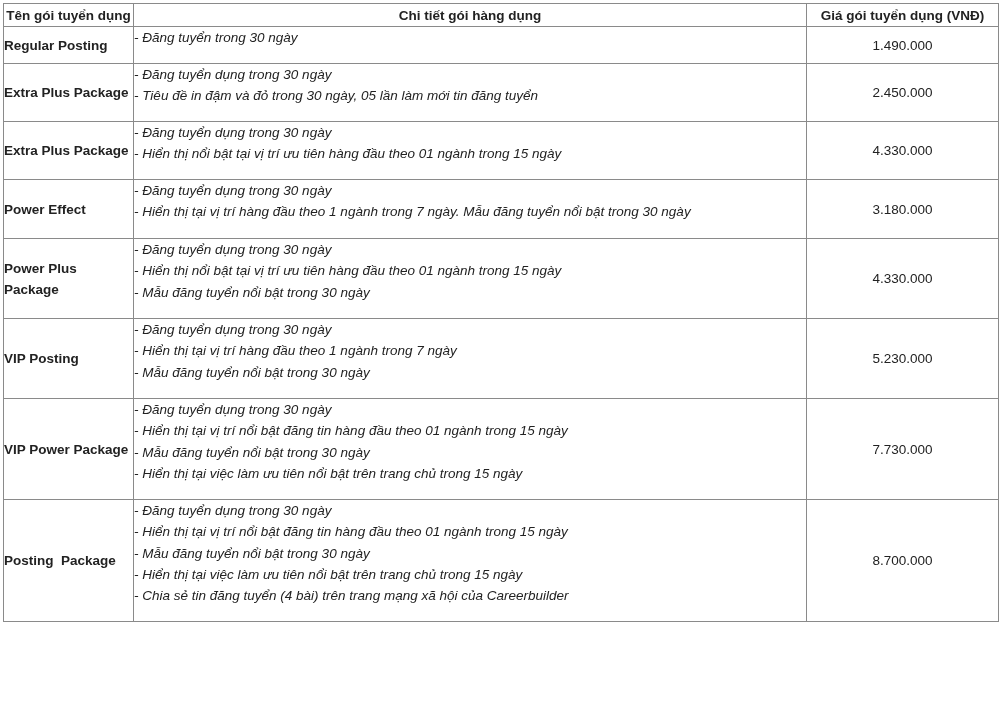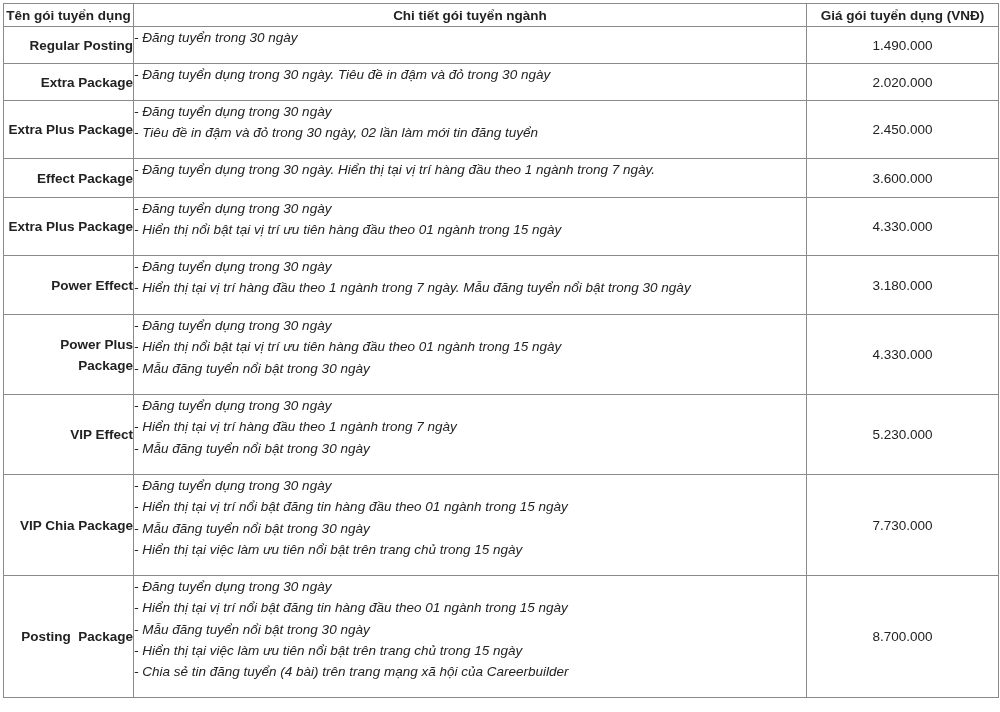--- a/index.html
+++ b/index.html
@@ -20,21 +20,21 @@
     font-weight: bold;
     text-align: center;
     font-size: 13.5px;
     vertical-align: middle;
   }
   col.c1 { width: 130px; }
   col.c2 { width: 673px; }
   col.c3 { width: 192px; }
   td.name {
     font-weight: bold;
-    text-align: right;
+    text-align: left;
     vertical-align: middle;
     line-height: 21px;
     padding: 0 1px;
   }
   td.details {
     vertical-align: top;
     padding: 0 0 0 1px;
   }
   td.details .line {
     display: block;
@@ -62,53 +62,39 @@
 
 <table class="pkg">
   <colgroup>
     <col class="c1">
       <col class="c2">
       <col class="c3">
   </colgroup>
   <thead>
     <tr>
       <th>Tên gói tuyển dụng</th>
-      <th>Chi tiết gói tuyển ngành</th>
+      <th>Chi tiết gói hàng dụng</th>
       <th>Giá gói tuyển dụng (VNĐ)</th>
     </tr>
   </thead>
   <tbody>
     <tr class="r0">
       <td class="name">Regular Posting</td>
       <td class="details">
         <span class="line">- Đăng tuyển trong 30 ngày</span>
       </td>
       <td class="price">1.490.000</td>
     </tr>
-    <tr class="r1">
-      <td class="name">Extra Package</td>
-      <td class="details">
-        <span class="line">- Đăng tuyển dụng trong 30 ngày. Tiêu đề in đậm và đỏ trong 30 ngày</span>
-      </td>
-      <td class="price">2.020.000</td>
-    </tr>
     <tr class="r2">
       <td class="name">Extra Plus Package</td>
       <td class="details">
         <span class="line">- Đăng tuyển dụng trong 30 ngày</span>
-        <span class="line">- Tiêu đề in đậm và đỏ trong 30 ngày, 02 lần làm mới tin đăng tuyển</span>
+        <span class="line">- Tiêu đề in đậm và đỏ trong 30 ngày, 05 lần làm mới tin đăng tuyển</span>
       </td>
       <td class="price">2.450.000</td>
-    </tr>
-    <tr class="r3">
-      <td class="name">Effect Package</td>
-      <td class="details">
-        <span class="line">- Đăng tuyển dụng trong 30 ngày. Hiển thị tại vị trí hàng đầu theo 1 ngành trong 7 ngày.</span>
-      </td>
-      <td class="price">3.600.000</td>
     </tr>
     <tr class="r4">
       <td class="name">Extra Plus Package</td>
       <td class="details">
         <span class="line">- Đăng tuyển dụng trong 30 ngày</span>
         <span class="line">- Hiển thị nổi bật tại vị trí ưu tiên hàng đầu theo 01 ngành trong 15 ngày</span>
       </td>
       <td class="price">4.330.000</td>
     </tr>
     <tr class="r5">
@@ -122,30 +108,30 @@
     <tr class="r6">
       <td class="name"><span style="display:inline-block;width:80px;">Power Plus Package</span></td>
       <td class="details">
         <span class="line">- Đăng tuyển dụng trong 30 ngày</span>
         <span class="line">- Hiển thị nổi bật tại vị trí ưu tiên hàng đầu theo 01 ngành trong 15 ngày</span>
         <span class="line">- Mẫu đăng tuyển nổi bật trong 30 ngày</span>
       </td>
       <td class="price">4.330.000</td>
     </tr>
     <tr class="r7">
-      <td class="name">VIP Effect</td>
+      <td class="name">VIP Posting</td>
       <td class="details">
         <span class="line">- Đăng tuyển dụng trong 30 ngày</span>
         <span class="line">- Hiển thị tại vị trí hàng đầu theo 1 ngành trong 7 ngày</span>
         <span class="line">- Mẫu đăng tuyển nổi bật trong 30 ngày</span>
       </td>
       <td class="price">5.230.000</td>
     </tr>
     <tr class="r8">
-      <td class="name">VIP Chia Package</td>
+      <td class="name">VIP Power Package</td>
       <td class="details">
         <span class="line">- Đăng tuyển dụng trong 30 ngày</span>
         <span class="line">- Hiển thị tại vị trí nổi bật đăng tin hàng đầu theo 01 ngành trong 15 ngày</span>
         <span class="line">- Mẫu đăng tuyển nổi bật trong 30 ngày</span>
         <span class="line">- Hiển thị tại việc làm ưu tiên nổi bật trên trang chủ trong 15 ngày</span>
       </td>
       <td class="price">7.730.000</td>
     </tr>
     <tr class="r9">
       <td class="name" style="white-space:pre;">Posting  Package</td>

